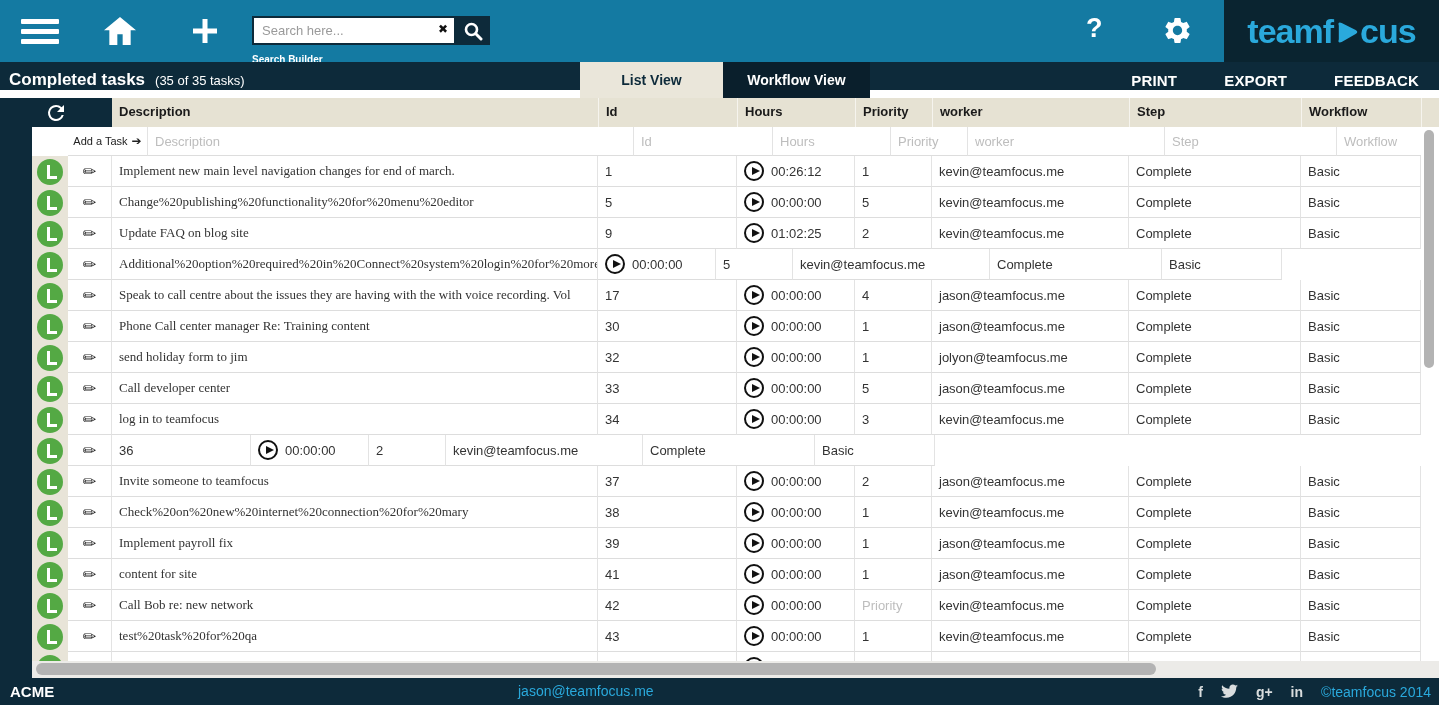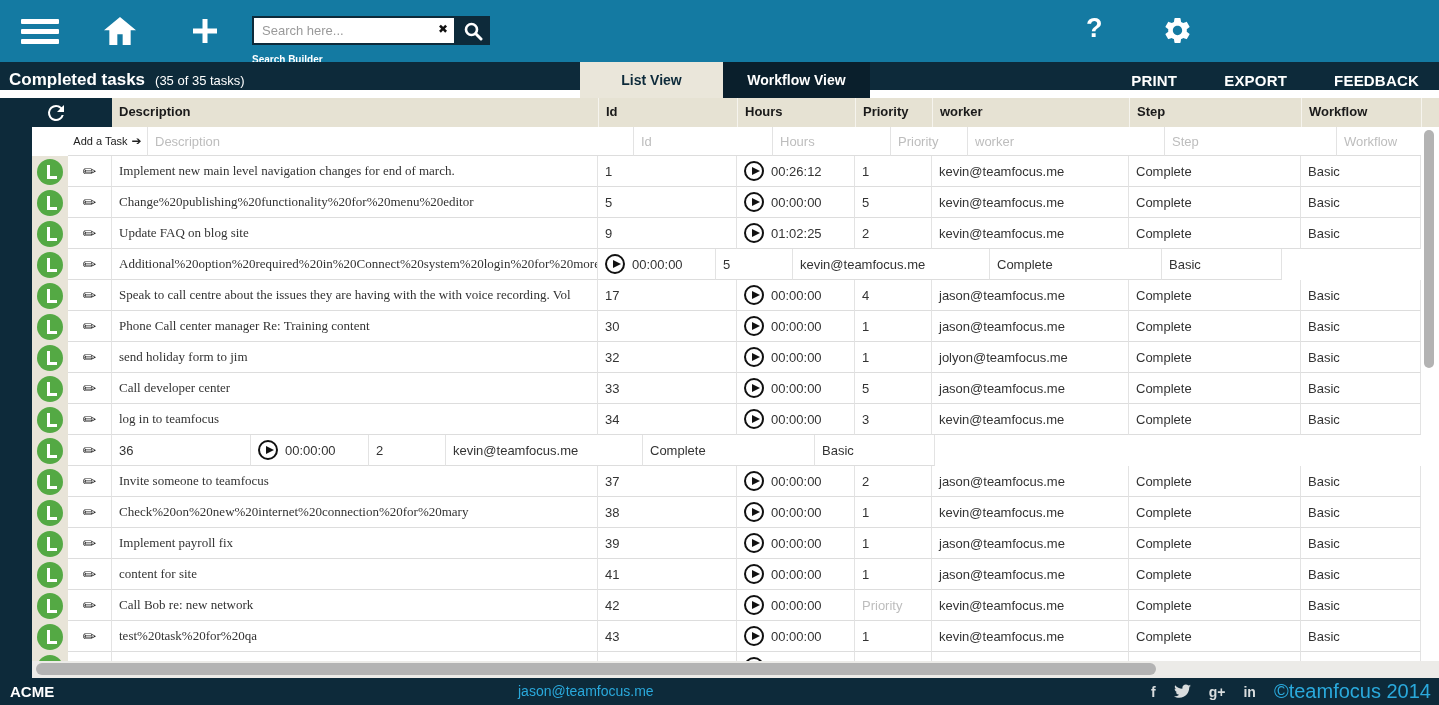--- a/index.html
+++ b/index.html
@@ -74,21 +74,21 @@
   .vscroll-thumb { position:absolute; left:3px; top:3px; width:10px; height:238px; background:#B3B3B3; border-radius:6px; }
   .hscroll-area { position:absolute; left:32px; top:661px; width:1407px; height:17px; background:#ECEBE8; }
   .hscroll-thumb { position:absolute; left:4px; top:2px; width:1120px; height:12px; background:#B3B3B3; border-radius:6px; }
 
   
   .footer { position:absolute; left:0; top:678px; width:1439px; height:27px; background:#0D2A3A; }
   .footer-company { position:absolute; left:10px; top:0; height:27px; line-height:27px; color:#fff; font-size:15px; font-weight:600; }
   .footer-email { position:absolute; left:518px; top:0; height:27px; line-height:27px; color:#2AA9DC; font-size:14px; cursor:pointer; }
   .footer-right { position:absolute; right:8px; top:0; height:27px; display:flex; align-items:center; gap:18px; }
   .social { color:#D9DDDE; font-weight:700; font-size:14px; cursor:pointer; line-height:1; }
-  .footer-copy { color:#2AA9DC; font-size:20px; }
+  .footer-copy { color:#2AA9DC; font-size:14px; }
 </style>
 </head>
 <body>
 
 <div class="app">
 
   <div class="topbar">
     <div class="hamburger">
         <span></span>
         <span></span>
@@ -118,20 +118,29 @@
       </div>
       <div class="search-builder">Search Builder</div>
     </div>
 
     <div class="help-q">?</div>
 
     <svg class="gear" width="31" height="31" viewBox="0 0 24 24">
       <path fill="#fff" d="M19.14,12.94c0.04-0.3,0.06-0.61,0.06-0.94c0-0.32-0.02-0.64-0.07-0.94l2.03-1.58c0.18-0.14,0.23-0.41,0.12-0.61 l-1.92-3.32c-0.12-0.22-0.37-0.29-0.59-0.22l-2.39,0.96c-0.5-0.38-1.03-0.7-1.62-0.94L14.4,2.81c-0.04-0.24-0.24-0.41-0.48-0.41 h-3.84c-0.24,0-0.43,0.17-0.47,0.41L9.25,5.35C8.66,5.59,8.12,5.92,7.63,6.29L5.24,5.33c-0.22-0.08-0.47,0-0.59,0.22L2.74,8.87 C2.62,9.08,2.66,9.34,2.86,9.48l2.03,1.58C4.84,11.36,4.8,11.69,4.8,12s0.02,0.64,0.07,0.94l-2.03,1.58 c-0.18,0.14-0.23,0.41-0.12,0.61l1.92,3.32c0.12,0.22,0.37,0.29,0.59,0.22l2.39-0.96c0.5,0.38,1.03,0.7,1.62,0.94l0.36,2.54 c0.05,0.24,0.24,0.41,0.48,0.41h3.84c0.24,0,0.44-0.17,0.47-0.41l0.36-2.54c0.59-0.24,1.13-0.56,1.62-0.94l2.39,0.96 c0.22,0.08,0.47,0,0.59-0.22l1.92-3.32c0.12-0.22,0.07-0.47-0.12-0.61L19.14,12.94z M12,15.6c-1.98,0-3.6-1.62-3.6-3.6 s1.62-3.6,3.6-3.6s3.6,1.62,3.6,3.6S13.98,15.6,12,15.6z"></path>
     </svg>
 
+    <div class="logo-block">
+      <div class="logo-text">
+        <span>teamf</span>
+          <svg class="logo-o" width="25" height="27" viewBox="0 0 26 28">
+            <path d="M5 7 Q3.5 2.5 8 4 L22.5 11.5 Q26 13.5 22.5 15.5 L8 24 Q3.5 25.5 5 21 Z" fill="#2AA9DC"></path>
+          </svg>
+          <span>cus</span>
+      </div>
+    </div>
   </div>
 
   <div class="navbar">
     <div class="page-title">
       <span>Completed tasks</span><span class="page-subtitle">(35 of 35 tasks)</span>
     </div>
     <div class="tab tab-list">List View</div>
     <div class="tab tab-workflow">Workflow View</div>
     <div class="nav-actions">
       <span class="nav-action">PRINT</span>

